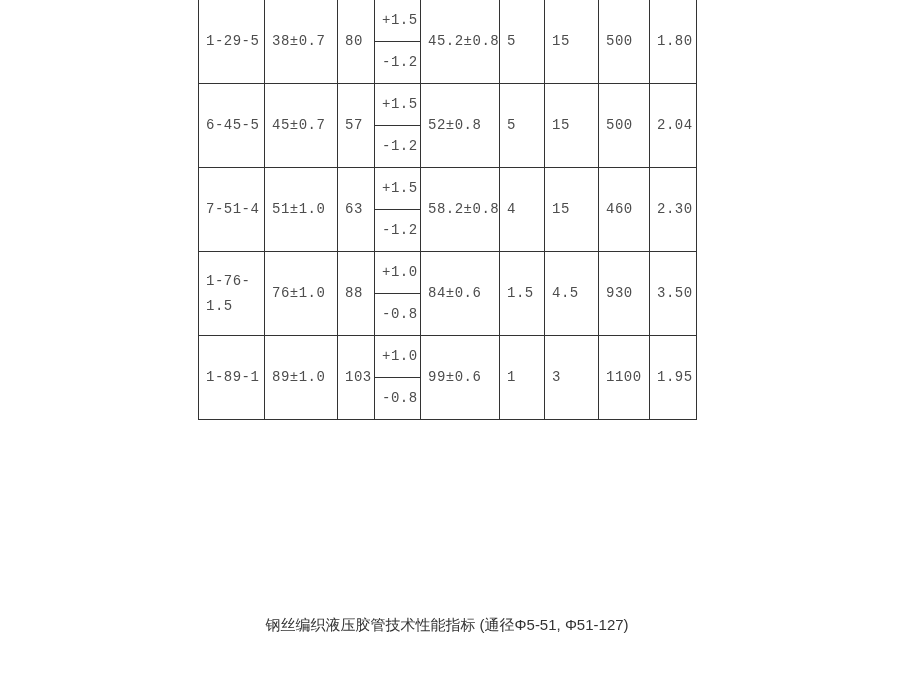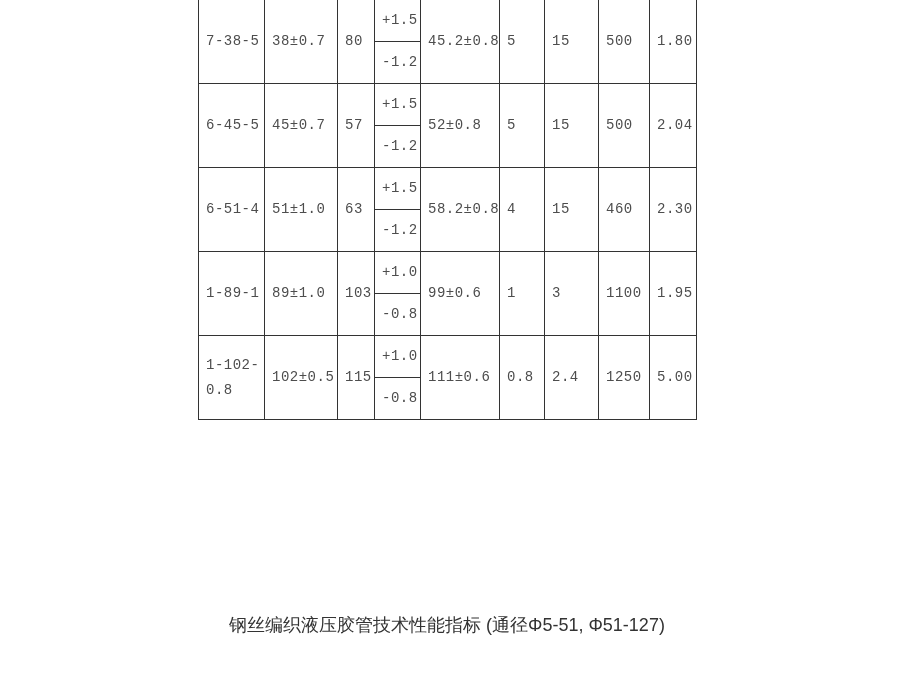--- a/index.html
+++ b/index.html
@@ -60,21 +60,21 @@
   .tol-top {
     border-bottom: 1px solid var(--border);
   }
   .caption {
     position: absolute;
     left: 198px;
     top: 613px;
     width: 498px;
     text-align: center;
     font-family: "Liberation Sans", "DejaVu Sans", sans-serif;
-    font-size: 18px;
+    font-size: 15px;
     line-height: 24px;
     color: var(--caption-text);
     white-space: nowrap;
   }
 </style>
 </head>
 <body>
 
 <div class="page">
   <div class="table-area">
@@ -85,21 +85,21 @@
           <col class="c3">
           <col class="c4">
           <col class="c5">
         <col class="c6">
           <col class="c7">
           <col class="c8">
           <col class="c9">
       </colgroup>
       <tbody id="spec-tbody">
           <tr>
-            <td>7-38-5</td>
+            <td>1-29-5</td>
             <td>38±0.7</td>
             <td>80</td>
             <td class="tol"><div class="tol-half tol-top">+1.5</div><div class="tol-half tol-bot">-1.2</div></td>
             <td>45.2±0.8</td>
             <td>5</td>
             <td>15</td>
             <td>500</td>
             <td>1.80</td>
           </tr>
           <tr>
@@ -107,50 +107,50 @@
             <td>45±0.7</td>
             <td>57</td>
             <td class="tol"><div class="tol-half tol-top">+1.5</div><div class="tol-half tol-bot">-1.2</div></td>
             <td>52±0.8</td>
             <td>5</td>
             <td>15</td>
             <td>500</td>
             <td>2.04</td>
           </tr>
           <tr>
-            <td>6-51-4</td>
+            <td>7-51-4</td>
             <td>51±1.0</td>
             <td>63</td>
             <td class="tol"><div class="tol-half tol-top">+1.5</div><div class="tol-half tol-bot">-1.2</div></td>
             <td>58.2±0.8</td>
             <td>4</td>
             <td>15</td>
             <td>460</td>
             <td>2.30</td>
+          </tr>
+          <tr>
+            <td>1-76-
+1.5</td>
+            <td>76±1.0</td>
+            <td>88</td>
+            <td class="tol"><div class="tol-half tol-top">+1.0</div><div class="tol-half tol-bot">-0.8</div></td>
+            <td>84±0.6</td>
+            <td>1.5</td>
+            <td>4.5</td>
+            <td>930</td>
+            <td>3.50</td>
           </tr>
           <tr>
             <td>1-89-1</td>
             <td>89±1.0</td>
             <td>103</td>
             <td class="tol"><div class="tol-half tol-top">+1.0</div><div class="tol-half tol-bot">-0.8</div></td>
             <td>99±0.6</td>
             <td>1</td>
             <td>3</td>
             <td>1100</td>
             <td>1.95</td>
           </tr>
-          <tr>
-            <td>1-102-
-0.8</td>
-            <td>102±0.5</td>
-            <td>115</td>
-            <td class="tol"><div class="tol-half tol-top">+1.0</div><div class="tol-half tol-bot">-0.8</div></td>
-            <td>111±0.6</td>
-            <td>0.8</td>
-            <td>2.4</td>
-            <td>1250</td>
-            <td>5.00</td>
-          </tr>
         </tbody>
     </table>
   </div>
   <div class="caption">钢丝编织液压胶管技术性能指标 (通径Φ5-51, Φ51-127)</div>
 </div>
 
 </body></html>

